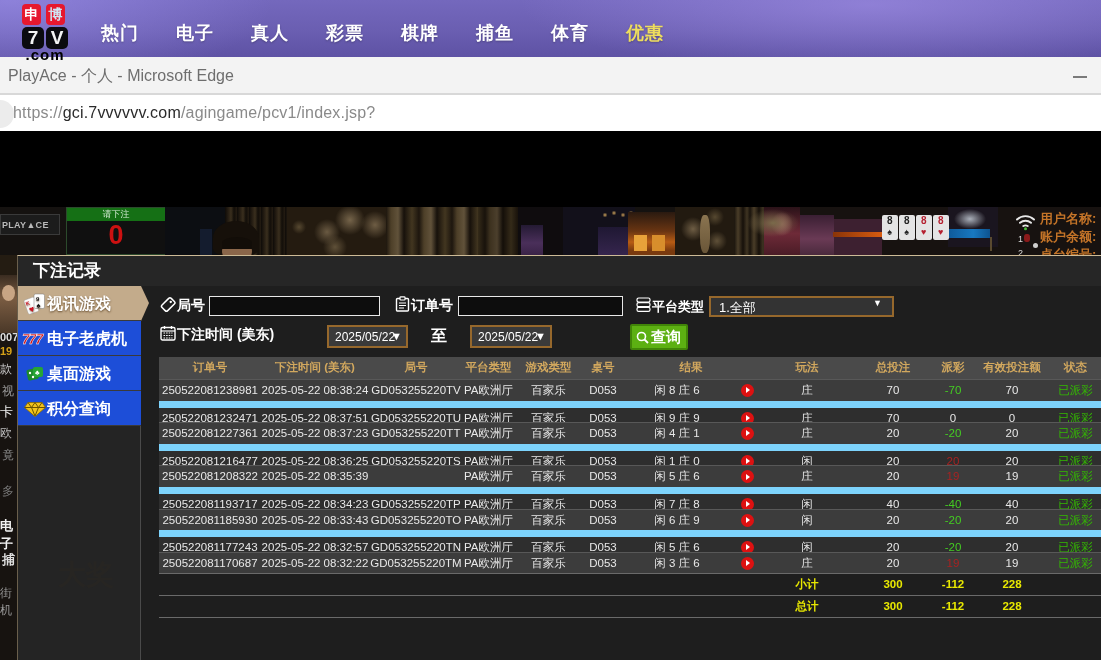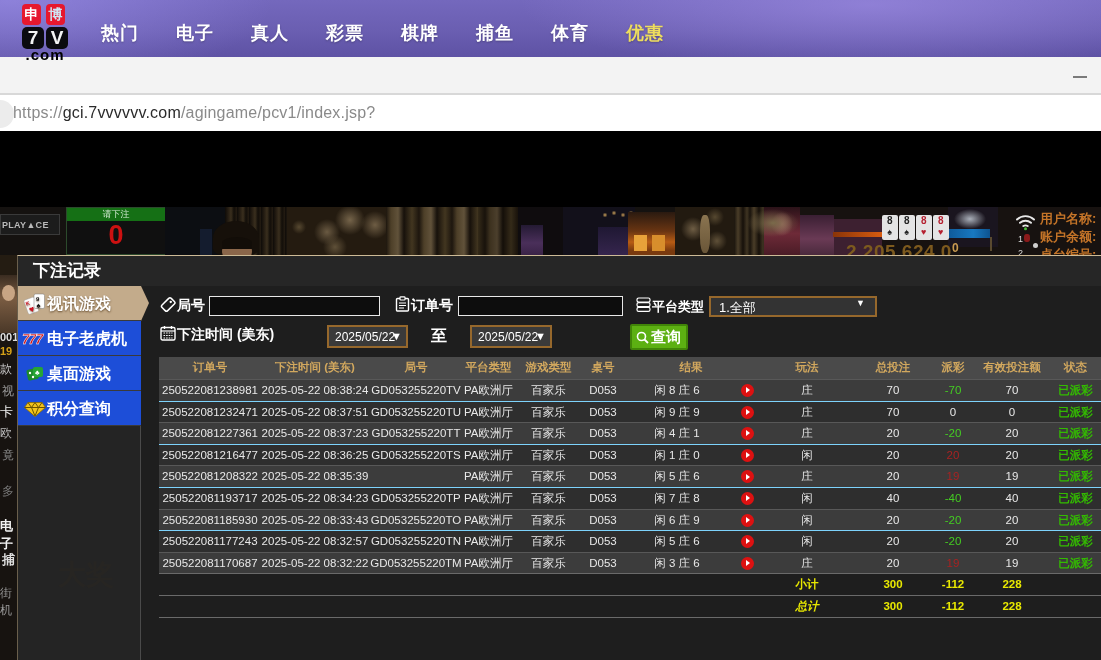--- a/index.html
+++ b/index.html
@@ -57,25 +57,25 @@
 .finput { position:absolute; background:#0d0d0d; border:1px solid #e8e8e8; height:20px; }
 .fsel { position:absolute; background:#333; border:2px solid #96682c; color:#fff; font-size:13px; }
 #btnsearch { position:absolute; left:612px; top:68px; width:58px; height:26px; background:#5cb012; border:2px solid #418508; color:#fff; font-size:15px; font-weight:bold; text-align:center; line-height:22px; border-radius:2px;}
 
 
 #tbl { position:absolute; left:141px; top:101px; width:943px; }
 .trow { position:relative; width:943px; height:21.6px; font-size:11.5px; color:#e8e8e8; }
 .trow .c { position:absolute; top:0; height:22px; line-height:21px; text-align:center; overflow:hidden; white-space:nowrap;}
 .th { background:#4a4a4a; color:#d2a85e; font-weight:bold; height:22px;}
 .r0 { background:#3c3c3c; border-top:1px solid #585858;}
-.r1 { background:#2e2e2e; border-top:1px solid #7dd3fc;}
+.r1 { background:#2e2e2e; border-top:7px solid #7dd3fc;}
 .ft { background:#1e1e1e; color:#e8e800; font-weight:bold; border-top:1px solid #6a6a6a; }
 .green { color:#44cc22; }
 .red { color:#a82222; }
-.status { color:#33bb00;font-weight:bold; }
+.status { color:#33bb00; }
 .play { position:absolute; width:13px; height:13px; border-radius:50%; background:#dd1111; top:4px; }
 .play:after { content:""; position:absolute; left:4.8px; top:3.2px; border-left:4.8px solid #fff; border-top:3.3px solid transparent; border-bottom:3.3px solid transparent; }
 </style>
 </head>
 <body>
 <div id="root">
   <div id="topbar" class="abs">
     <div class="redsq" style="left:22px; top:4px;">申</div>
     <div class="redsq" style="left:46px; top:4px; color:#cfe6f4;">博</div>
     <div class="blksq" style="left:22px; top:27px;">7</div>
@@ -84,20 +84,21 @@
     <div class="menuitem" style="left:80px;">热门</div>
     <div class="menuitem" style="left:155px;">电子</div>
     <div class="menuitem" style="left:230px;">真人</div>
     <div class="menuitem" style="left:305px;">彩票</div>
     <div class="menuitem" style="left:380px;">棋牌</div>
     <div class="menuitem" style="left:455px;">捕鱼</div>
     <div class="menuitem" style="left:530px;">体育</div>
     <div class="menuitem" style="left:605px; color:#eedd5e;">优惠</div>
   </div>
   <div id="titlebar" class="abs"></div>
+  <div id="titletext">PlayAce - 个人 - Microsoft Edge</div>
   <div id="mindash"></div>
   <div id="urlbar" class="abs"></div>
   <div id="urlcirc"></div>
   <div id="urltext">https://<b>gci.7vvvvvv.com</b>/agingame/pcv1/index.jsp?</div>
   <div id="blackzone" class="abs"></div>
   <div id="video" class="abs">
     <div style="position:absolute; left:0; top:7px; width:60px; height:21px; background:#1c1c1c; border:1px solid #3a3a3a;"></div>
     <div style="position:absolute; left:2px; top:13px; color:#b9b9b9; font-size:9px; font-weight:bold; letter-spacing:0.3px;">PLAY▲CE</div>
     <div style="position:absolute; left:66px; top:0; width:100px; height:48px; background:#101010; border:1px solid #2c4a2c;">
       <div style="position:absolute; left:0; top:0; width:98px; height:13px; background:#157015; color:#cfe8cf; font-size:9px; text-align:center; line-height:13px;">请下注</div>
@@ -129,37 +130,36 @@
     <div style="position:absolute; left:745px; top:2px; width:55px; height:30px; background:radial-gradient(ellipse 26px 14px at 28px 14px,#7a6a4a,transparent);"></div>
     <div style="position:absolute; left:800px; top:8px; width:34px; height:40px; background:linear-gradient(180deg,#3a1f33,#6a3a55 60%,#4a2a3d);"></div>
     <div style="position:absolute; left:834px; top:12px; width:48px; height:36px; background:#3d2030;"></div>
     <div style="position:absolute; left:948px; top:0px; width:50px; height:40px; background:radial-gradient(ellipse 16px 10px at 22px 12px,#aab0ba,rgba(90,95,110,0)),#1a151f;"></div>
     <div style="position:absolute; left:833px; top:25px; width:49px; height:5px; background:linear-gradient(90deg,#8a3408,#d85c10);"></div>
     <div style="position:absolute; left:948px; top:22px; width:42px; height:9px; background:linear-gradient(90deg,#0e5a9a,#1878c0 60%,#0d5390);"></div>
     <div style="position:absolute; left:882px; top:8px; width:15.5px; height:25px; background:#e4e4e4; border-radius:2px; color:#222; font-size:10px; font-weight:bold; text-align:center; line-height:11px;">8<br><span style="font-size:9px;">♠</span></div>
     <div style="position:absolute; left:899px; top:8px; width:15.5px; height:25px; background:#e4e4e4; border-radius:2px; color:#222; font-size:10px; font-weight:bold; text-align:center; line-height:11px;">8<br><span style="font-size:9px;">♠</span></div>
     <div style="position:absolute; left:916px; top:8px; width:15.5px; height:25px; background:#e4e4e4; border-radius:2px; color:#b52030; font-size:10px; font-weight:bold; text-align:center; line-height:11px;">8<br><span style="font-size:9px;">♥</span></div>
     <div style="position:absolute; left:933px; top:8px; width:15.5px; height:25px; background:#e4e4e4; border-radius:2px; color:#b52030; font-size:10px; font-weight:bold; text-align:center; line-height:11px;">8<br><span style="font-size:9px;">♥</span></div>
-    <div style="position:absolute; left:846px; top:34px; width:245px; height:14px; overflow:hidden; color:#7d5a1e; font-size:19px; font-weight:bold; letter-spacing:0.5px;">2 205 624 0<span style="font-size:12px; vertical-align:6px; color:#c89a50;">0</span></div>
     <div style="position:absolute; left:990px; top:30px; width:2px; height:14px; background:#5a4a30;"></div>
     <svg style="position:absolute; left:1014px; top:5px;" width="23" height="19" viewBox="0 0 23 19">
         <path d="M3 7.5 A12.5 12.5 0 0 1 20 7.5 M6 10.8 A8.6 8.6 0 0 1 17 10.8 M9.3 14 A4.3 4.3 0 0 1 13.7 14" fill="none" stroke="#e8e8e8" stroke-width="1.9" stroke-linecap="round"></path>
         <circle cx="11.5" cy="16.8" r="1.5" fill="#4abf3a"></circle>
       </svg>
     <div style="position:absolute; left:1018px; top:27px; color:#ddd; font-size:9px;">1</div>
     <div style="position:absolute; left:1018px; top:41px; color:#ddd; font-size:9px;">2</div>
     <div style="position:absolute; left:1024px; top:27px; width:6px; height:8px; border-radius:40%; background:#8a1a1a;"></div>
     <div style="position:absolute; left:1033px; top:36px; width:5px; height:5px; border-radius:50%; background:#cfcfcf;"></div>
     <div style="position:absolute; left:1040px; top:3px; color:#c47428; font-size:13px; font-weight:bold; line-height:18px;">用户名称:<br>账户余额:<br>桌台编号:</div>
   </div>
   <div id="leftbg" class="abs">
     <div style="position:absolute; left:0; top:0; width:17px; height:20px; background:#241c12;"></div>
     <div style="position:absolute; left:0; top:20px; width:17px; height:58px; background:linear-gradient(180deg,#3a2c20,#7a5c42 40%,#4a3828);"></div>
     <div style="position:absolute; left:2px; top:30px; width:13px; height:16px; border-radius:50%; background:#c8a584;"></div>
-    <div style="position:absolute; left:0px; top:76px; color:#ddd; font-size:11px; font-weight:bold;">001</div>
+    <div style="position:absolute; left:0px; top:76px; color:#ddd; font-size:11px; font-weight:bold;">007</div>
     <div style="position:absolute; left:0px; top:90px; color:#d4a017; font-size:11px; font-weight:bold;">19</div>
     <div style="position:absolute; left:0px; top:106px; color:#ccc; font-size:12px;">款</div>
     <div style="position:absolute; left:2px; top:128px; color:#999; font-size:12px;">视</div>
     <div style="position:absolute; left:0px; top:148px; color:#eee; font-size:13px;">卡</div>
     <div style="position:absolute; left:0px; top:170px; color:#bbb; font-size:12px;">欧</div>
     <div style="position:absolute; left:2px; top:192px; color:#888; font-size:12px;">竟</div>
     <div style="position:absolute; left:2px; top:228px; color:#777; font-size:12px;">多</div>
     <div style="position:absolute; left:0px; top:262px; color:#f0f0f0; font-size:13px; font-weight:bold;">电子</div>
     <div style="position:absolute; left:2px; top:296px; color:#ddd; font-size:13px; font-weight:bold;">捕</div>
     <div style="position:absolute; left:0px; top:330px; color:#999; font-size:12px;">街机</div>
@@ -220,21 +220,21 @@
         <path d="M4 7 H11 M4 9.5 H11 M4 12 H9" stroke="#fff" stroke-width="1"></path>
       </svg>
     <div class="flabel" style="left:393px; top:41px;">订单号</div>
     <div class="finput" style="left:440px; top:40px; width:165px;"></div>
     <svg class="abs" style="left:618px; top:41px;" width="15" height="15" viewBox="0 0 15 15">
         <rect x="1" y="1" width="13" height="4" rx="1.6" fill="none" stroke="#fff" stroke-width="1.2"></rect>
         <rect x="1" y="5.7" width="13" height="4" rx="1.6" fill="none" stroke="#fff" stroke-width="1.2"></rect>
         <rect x="1" y="10.4" width="13" height="4" rx="1.6" fill="none" stroke="#fff" stroke-width="1.2"></rect>
       </svg>
     <div class="flabel" style="left:634px; top:42px; font-size:13px;">平台类型</div>
-    <div class="fsel" style="left:691px; top:40px; width:168px; height:21px;">
+    <div class="fsel" style="left:691px; top:40px; width:185px; height:21px;">
         <span style="position:absolute; left:8px; top:1px;">1.全部</span>
         <span style="position:absolute; right:10px; top:0px; font-size:9px;">▼</span>
       </div>
 
     <svg class="abs" style="left:142px; top:69px;" width="16" height="16" viewBox="0 0 16 16">
         <rect x="1" y="2.5" width="14" height="12.5" rx="1.5" fill="none" stroke="#fff" stroke-width="1.4"></rect>
         <path d="M1 6 H15" stroke="#fff" stroke-width="1.2"></path>
         <path d="M4.5 1 V4 M11.5 1 V4" stroke="#fff" stroke-width="1.4"></path>
         <path d="M3.5 8 H12.5 M3.5 10.5 H12.5 M3.5 13 H12.5" stroke="#fff" stroke-width="1" stroke-dasharray="1.6 1"></path>
       </svg>
@@ -403,21 +403,21 @@
           <div class="c" style="left:816px; width:74px;">19</div>
           <div class="c status" style="left:890px; width:53px;">已派彩</div>
         </div>
 <div class="trow ft" style="height:21.6px;">
           <div class="c" style="left:600px; width:96px;">小计</div>
           <div class="c" style="left:696px; width:76px;">300</div>
           <div class="c" style="left:772px; width:44px;">-112</div>
           <div class="c" style="left:816px; width:74px;">228</div>
         </div>
 <div class="trow ft" style="height:21.6px;">
-          <div class="c" style="left:600px; width:96px;font-style:italic;">总计</div>
+          <div class="c" style="left:600px; width:96px;">总计</div>
           <div class="c" style="left:696px; width:76px;">300</div>
           <div class="c" style="left:772px; width:44px;">-112</div>
           <div class="c" style="left:816px; width:74px;">228</div>
         </div>
 <div style="position:relative; width:943px; height:0; border-top:1px solid #6a6a6a;"></div>
 </div>
   </div>
 </div>
 
 </body></html>

